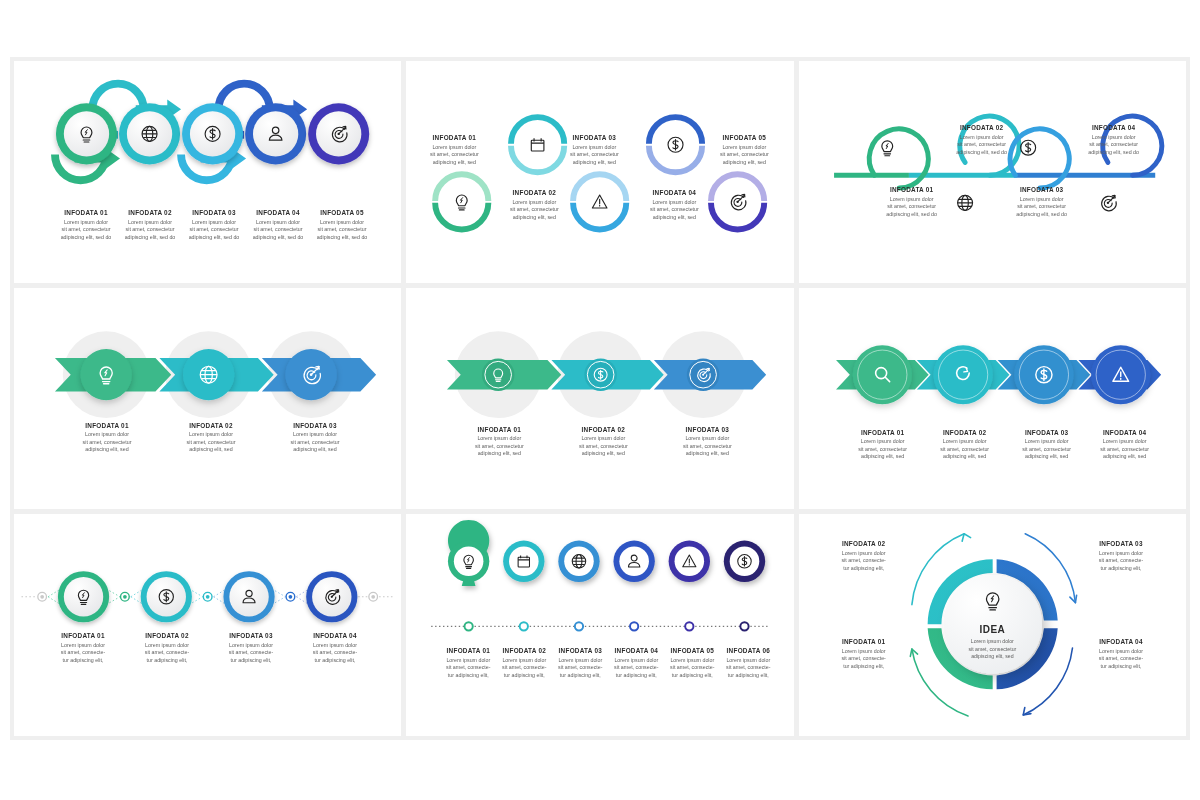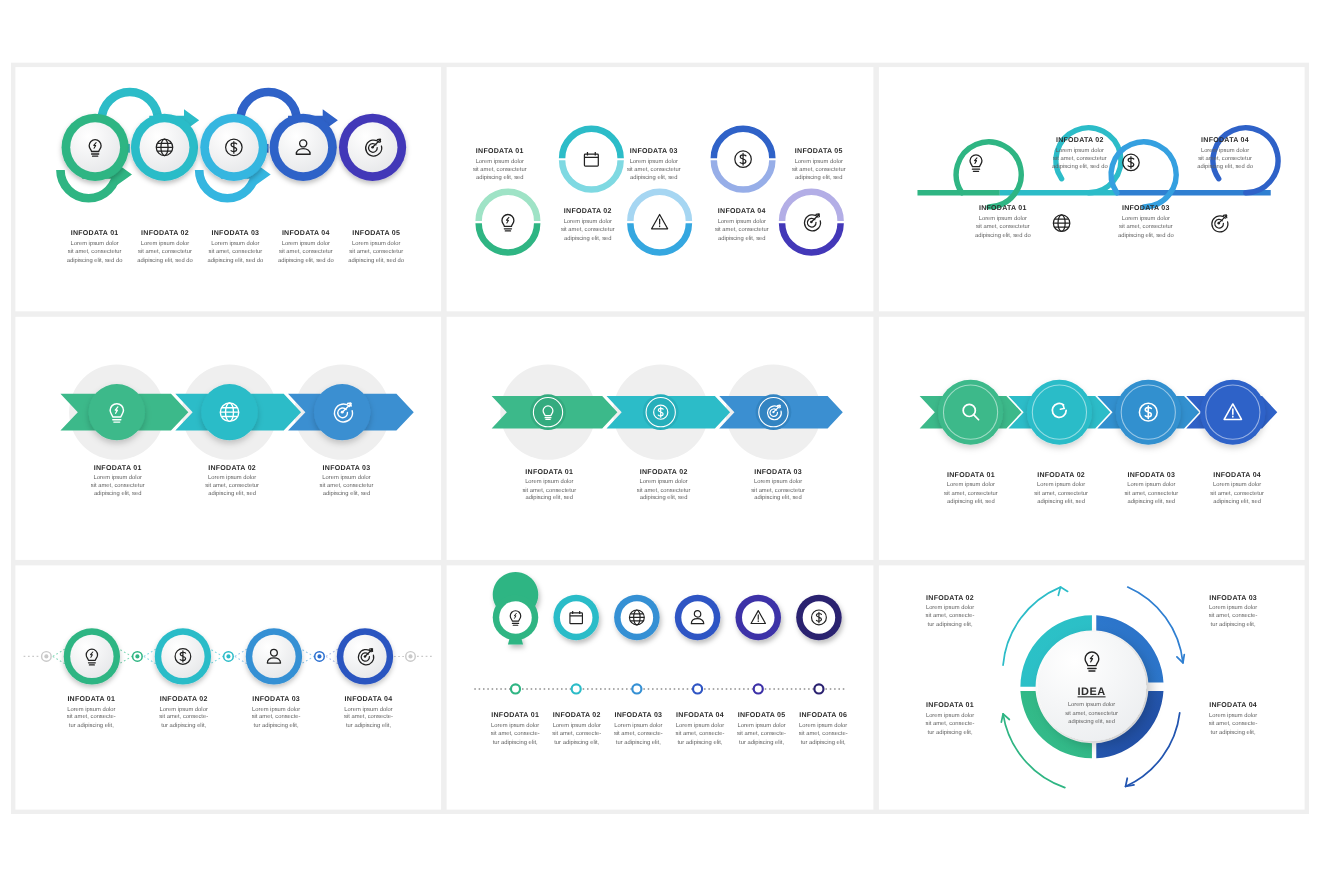--- a/index.html
+++ b/index.html
@@ -45,21 +45,21 @@
 
   
   .p3-cap { position: absolute; width: 86px; }
   .p4-cap, .p5-cap, .p6-cap { position: absolute; width: 96px; }
   .p7-cap { position: absolute; width: 82px; }
   .p8-cap { position: absolute; width: 62px; }
 
   
   .p9-cap { position: absolute; width: 86px; }
   .p9-center-title {
-    font-size: 10px; font-weight: bold; color: #2b2b2b; letter-spacing: .4px; text-decoration: underline;
+    font-size: 10px; font-weight: bold; color: #2b2b2b; letter-spacing: .4px;
   }
   .p9-center-desc {
     font-size: 5.2px; line-height: 1.45; color: #5e5e5e;
     margin-top: 3px; white-space: pre-line; text-align: center;
   }
   svg { display: block; overflow: visible; }
 </style>
 </head>
 <body>
 

